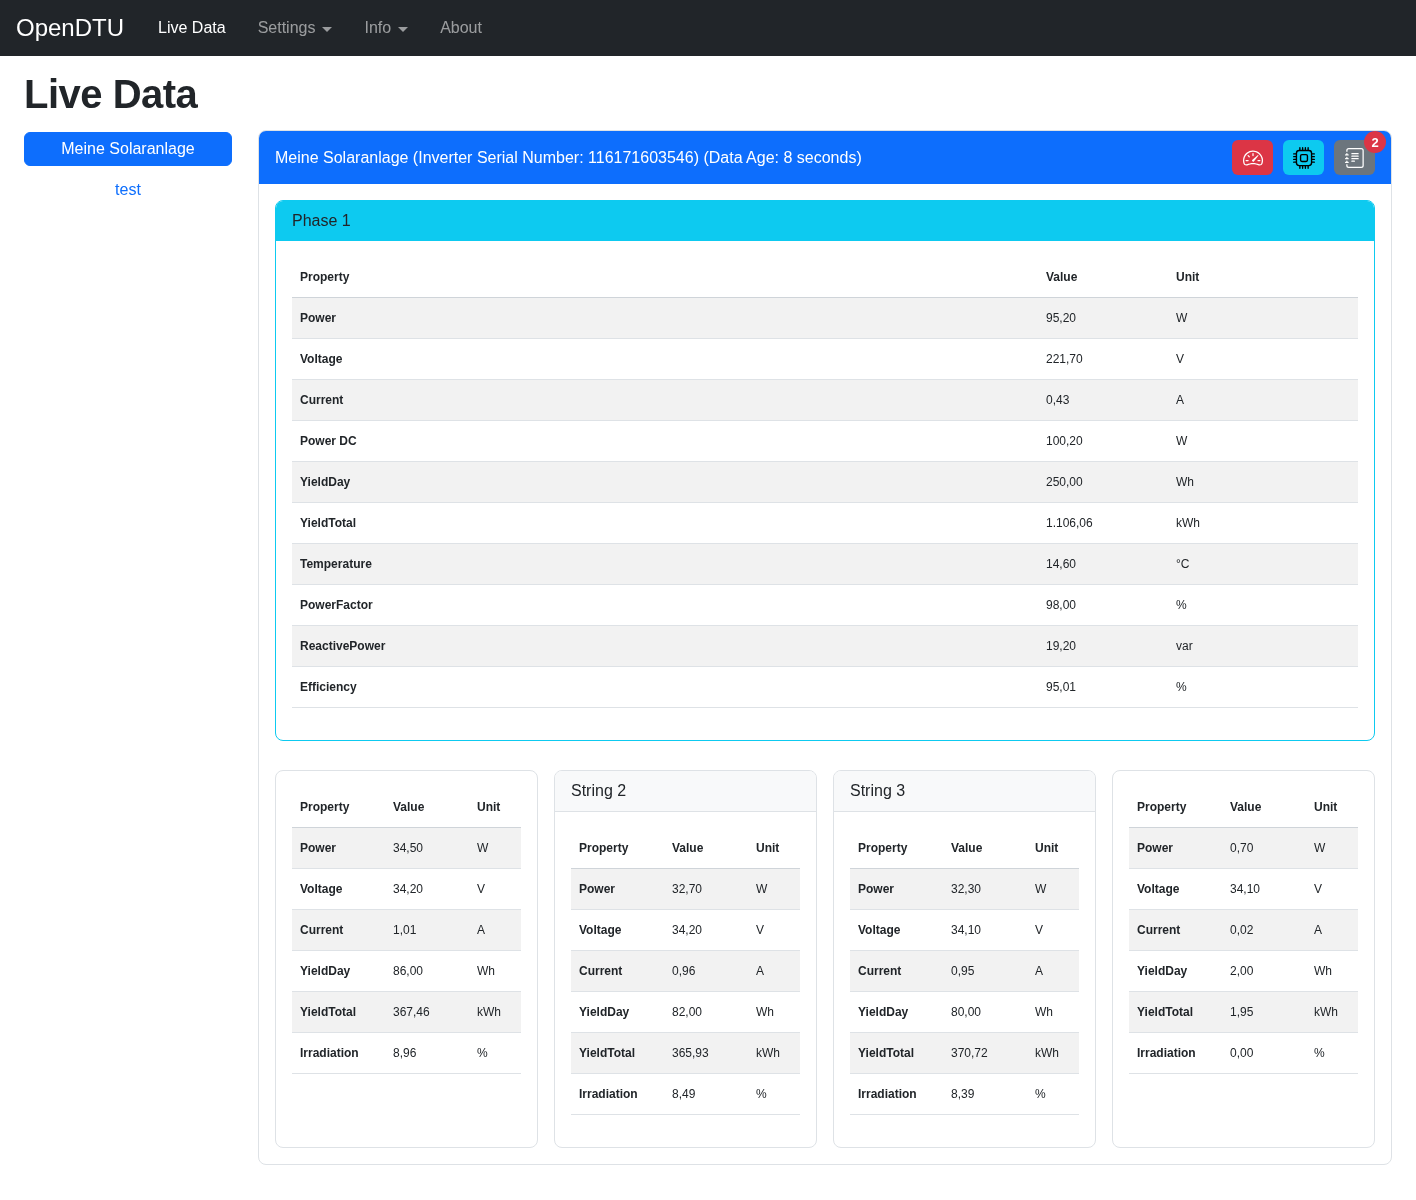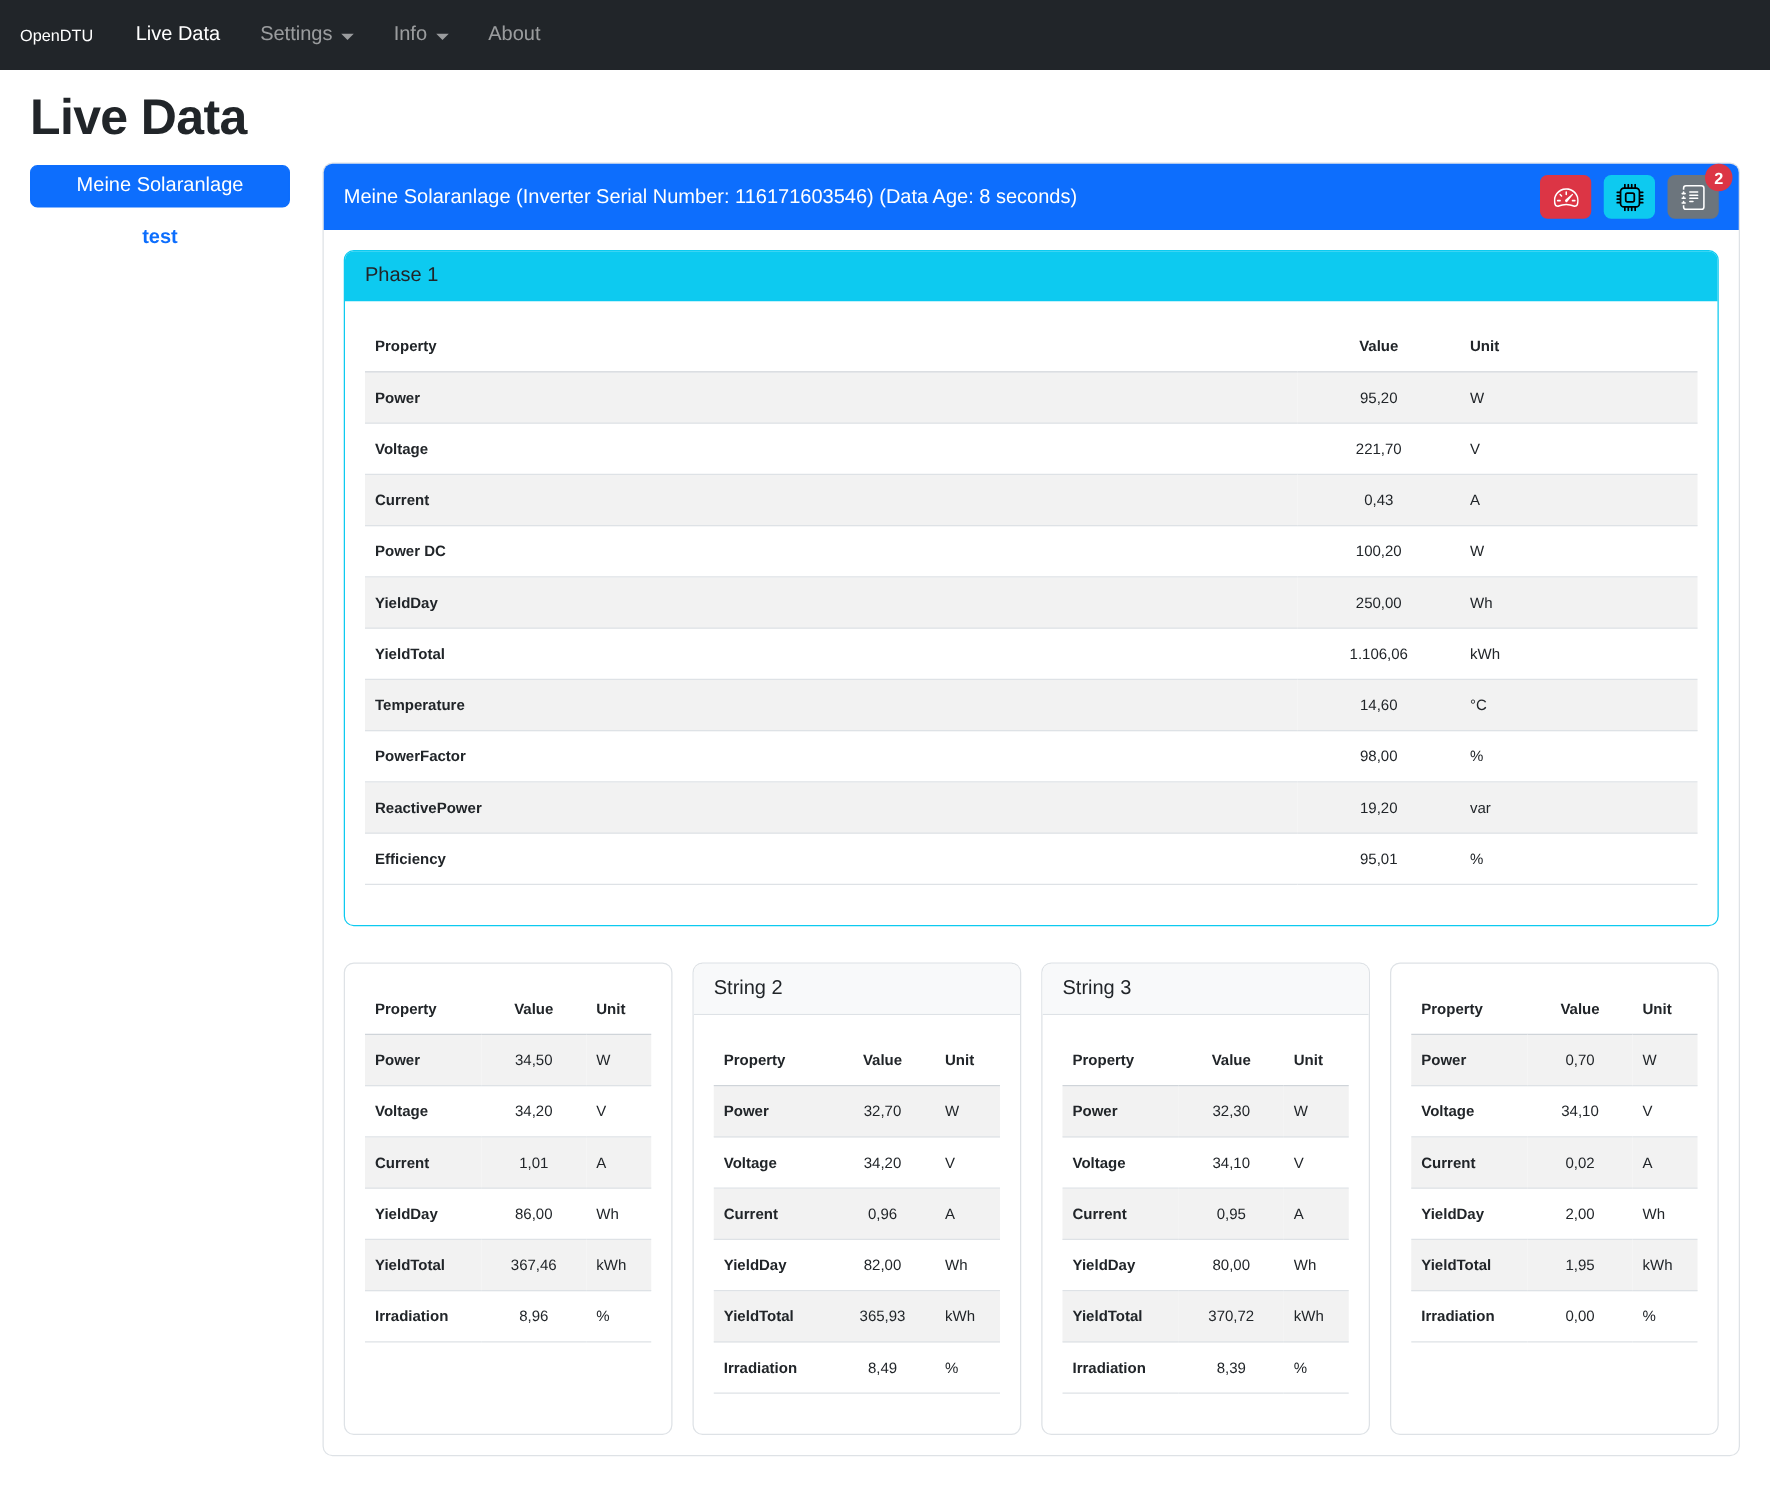--- a/index.html
+++ b/index.html
@@ -8,34 +8,34 @@
   }
   *{box-sizing:border-box;}
   html,body{margin:0;padding:0;}
   body{
     width:1416px;height:1200px;overflow:hidden;background:#fff;
     font-family:"Liberation Sans","DejaVu Sans",sans-serif;color:var(--text);
     font-size:16px;
   }
   
   .navbar{height:56px;background:var(--navbar);display:flex;align-items:center;padding:0 16px;}
-  .brand{color:#fff;font-size:13px;margin-right:18px;text-decoration:none;}
+  .brand{color:#fff;font-size:24px;margin-right:18px;text-decoration:none;}
   .nav{display:flex;list-style:none;margin:0;padding:0;}
   .nav-link{color:rgba(255,255,255,.55);padding:8px 16px;text-decoration:none;display:flex;align-items:center;gap:7px;}
   .nav-link.active{color:#fff;}
   .caret{width:0;height:0;border-top:5px solid currentColor;border-left:5px solid transparent;border-right:5px solid transparent;display:inline-block;margin-top:2px;}
   
   .page{padding:0 24px;}
   h1{font-size:40px;font-weight:700;margin:16px 0 13px;letter-spacing:-.5px;}
   .layout{display:flex;gap:26px;align-items:flex-start;}
   
   .sidebar{width:208px;flex:none;display:flex;flex-direction:column;align-items:stretch;padding-top:2px;}
   .btn-inverter{background:var(--primary);border:1px solid var(--primary);color:#fff;font-size:16px;font-family:inherit;
     border-radius:6px;padding:7px 12px;cursor:pointer;width:100%;}
-  .sidebar-link{color:var(--primary);text-align:center;margin-top:15px;text-decoration:none;cursor:pointer;font-weight:bold;}
+  .sidebar-link{color:var(--primary);text-align:center;margin-top:15px;text-decoration:none;cursor:pointer;}
   
   .inv-card{flex:1;border:1px solid var(--border);border-radius:8px;background:#fff;}
   .inv-header{background:var(--primary);color:#fff;padding:0 16px;height:53px;display:flex;align-items:center;
     justify-content:space-between;border-radius:7px 7px 0 0;}
   .actions{display:flex;gap:10px;}
   .act{width:41px;height:35px;border:none;border-radius:6px;display:flex;align-items:center;justify-content:center;
     position:relative;cursor:pointer;padding:0;}
   .act.danger{background:var(--danger);color:#fff;}
   .act.info{background:var(--info);color:#000;}
   .act.secondary{background:var(--secondary);color:#fff;}
@@ -45,21 +45,21 @@
   
   .phase-card{border:1px solid var(--info);border-radius:8px;margin-bottom:29px;}
   .phase-header{background:var(--info);color:#212529;padding:11px 16px;border-radius:7px 7px 0 0;}
   .phase-body{padding:16px;}
   
   table.data{width:100%;border-collapse:collapse;margin-bottom:16px;font-size:12px;}
   table.data th,table.data td{padding:8px;line-height:24px;border-bottom:1px solid var(--border);text-align:left;vertical-align:middle;}
   table.data thead th{border-bottom:1px solid #cfd4d9;font-weight:700;}
   table.data tbody tr:nth-child(odd){background:var(--stripe);}
   table.data .prop{font-weight:700;}
-  table.data .val{text-align:center;}
+  table.data .val{text-align:left;}
   .phase-table col.c-val{width:130px;}
   .phase-table col.c-unit{width:190px;}
   .string-table col.c-val{width:84px;}
   .string-table col.c-unit{width:52px;}
   
   .strings{display:grid;grid-template-columns:repeat(4,1fr);gap:16px;}
   .string-card{border:1px solid var(--border);border-radius:8px;background:#fff;}
   .string-header{background:#f8f9fa;padding:11px 16px;border-bottom:1px solid var(--border);border-radius:7px 7px 0 0;}
   .string-body{padding:16px;}
   svg{display:block;}

